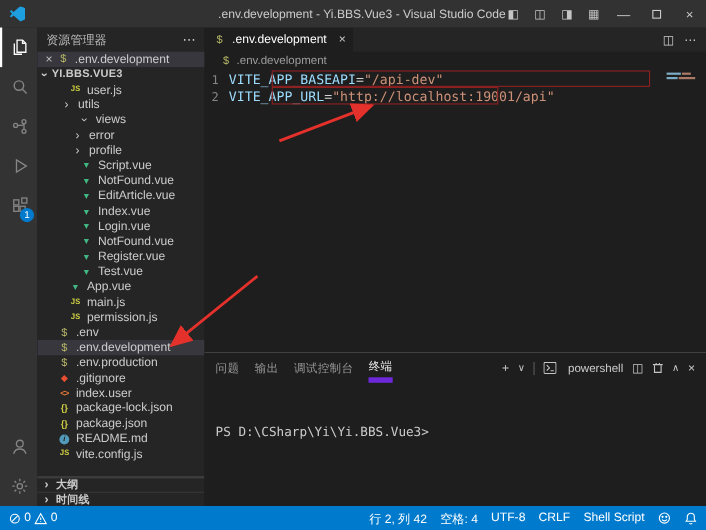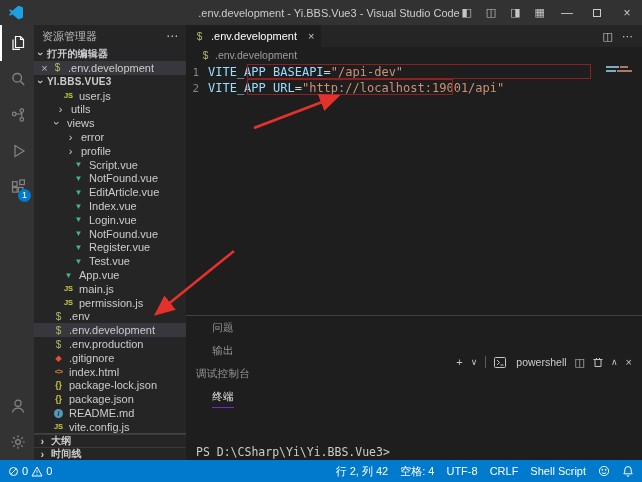--- a/index.html
+++ b/index.html
@@ -34,21 +34,21 @@
   .section-header { flex:0 0 14px; display:flex; align-items:center; font-size:10px; font-weight:bold; color:#cccccc; letter-spacing:.2px; }
   .row { height:13.8px; display:flex; align-items:center; white-space:nowrap; overflow:hidden; flex:0 0 auto; }
   .row.selected { background:#37373d; }
   .lbl { margin-left:4px; font-size:11px; color:#cccccc; }
   .chev { display:inline-flex; width:13px; flex:0 0 13px; justify-content:center; font-size:11px; color:#cccccc; transform-origin:center; }
   .chev.open { transform:rotate(90deg); }
   .oe-row { padding-left:4px; }
   .oe-close { width:13px; flex:0 0 13px; text-align:center; color:#bbbbbb; font-size:11px; }
   #project-tree { flex:1; overflow:hidden; }
   .fi { display:inline-flex; width:13px; flex:0 0 13px; justify-content:center; align-items:center; }
-  .fi-js   { color:#cbcb41; font-weight:bold; font-size:7.5px; }
+  .fi-js   { color:#cbcb41; font-weight:bold; font-size:7.5px;font-family:Liberation Mono, monospace; }
   .fi-vue  { color:#41b883; font-size:8px; }
   .fi-shell{ color:#b9b96a; font-size:10px; }
   .fi-git  { color:#e84e31; font-size:8.5px; }
   .fi-html { color:#e37933; font-weight:bold; font-size:8px; letter-spacing:-1px; }
   .fi-json { color:#cbcb41; font-weight:bold; font-size:8.5px; }
   .fi-md   { background:#519aba; color:#252526; border-radius:50%; width:9px; height:9px; flex:0 0 9px; margin:0 2px;
              font-size:7px; font-weight:bold; font-style:italic; justify-content:center; }
   #bottom-sections { border-top:1px solid rgba(204,204,204,.18); }
   .bottom-section { height:13px; border-top:1px solid rgba(204,204,204,.12); padding-left:2px; }
   .sec-lbl { margin-left:2px; }
@@ -70,21 +70,21 @@
   .tok-str { color:#ce9178; }
   .minimap { position:absolute; top:3px; right:10px; display:flex; flex-direction:column; gap:2px; }
   .mm-line { display:flex; gap:1px; height:2px; }
   .mm-b { background:rgba(156,220,254,.75); height:2px; }
   .mm-o { background:rgba(206,145,120,.8); height:2px; }
 
   
   .panel { flex:0 0 140px; display:flex; flex-direction:column; border-top:1px solid rgba(128,128,128,.35); background:#1e1e1e; }
   .panel-header { flex:0 0 26px; display:flex; align-items:center; padding:0 10px; }
   .ptab { margin-right:14px; font-size:10.5px; letter-spacing:.3px; color:#969696; padding:5px 0 3px 0; border-bottom:1px solid transparent; }
-  .ptab.active { color:#e7e7e7; border-bottom:1px solid #6d28d9;text-align:center; }
+  .ptab.active { color:#e7e7e7; border-bottom:5px solid #6d28d9;text-align:center; }
   .panel-actions { margin-left:auto; display:flex; align-items:center; gap:8px; color:#c5c5c5; font-size:11px; }
   .pa-sep { width:1px; height:12px; background:#5a5a5a; }
   .ps-label { font-size:10.5px; color:#cccccc; margin-left:2px; }
   .terminal { flex:1; padding:6px 0 0 10px; font-family:"DejaVu Sans Mono","Liberation Mono",monospace; font-size:11.5px; color:#cccccc; }
   .term-line { line-height:15px;margin-top:31px; }
 
   
   .statusbar { flex:0 0 22px; background:#007acc; color:#ffffff; display:flex; align-items:center; font-size:11px; padding:0 8px; }
   .sb-left { display:flex; align-items:center; gap:5px; }
   .sb-right { margin-left:auto; display:flex; align-items:center; gap:12px; }
@@ -168,45 +168,41 @@
           <path d="M9 2.2 v2.2 M9 13.6 v2.2 M2.2 9 h2.2 M13.6 9 h2.2 M4.2 4.2 l1.6 1.6 M12.2 12.2 l1.6 1.6 M13.8 4.2 l-1.6 1.6 M5.8 12.2 l-1.6 1.6"></path>
         </svg>
       </div>
     </div>
 
     <div class="sidebar">
       <div class="sidebar-title">
         <span>资源管理器</span>
         <span class="more-dots">⋯</span>
       </div>
-      <div class="section-header">
-        <span class="chev open">›</span>
-        <span>打开的编辑器</span>
-      </div>
       <div id="oe-list">
           <div class="row oe-row selected">
             <span class="oe-close">×</span>
             <span class="fi fi-shell">$</span>
             <span class="lbl">.env.development</span>
           </div>
         </div>
       <div class="section-header">
         <span class="chev open">›</span>
         <span>YI.BBS.VUE3</span>
       </div>
       <div id="project-tree">
           <div class="row tree-row" style="padding-left: 28px;">
             <span class="fi fi-js">JS</span>
             <span class="lbl">user.js</span>
           </div>
           <div class="row tree-row" style="padding-left: 20px;">
             <span class="chev">›</span>
             <span class="lbl">utils</span>
           </div>
-          <div class="row tree-row" style="padding-left: 16px;">
+          <div class="row tree-row" style="padding-left: 36px;">
             <span class="chev open">›</span>
             <span class="lbl">views</span>
           </div>
           <div class="row tree-row" style="padding-left: 30px;">
             <span class="chev">›</span>
             <span class="lbl">error</span>
           </div>
           <div class="row tree-row" style="padding-left: 30px;">
             <span class="chev">›</span>
             <span class="lbl">profile</span>
@@ -266,21 +262,21 @@
           <div class="row tree-row" style="padding-left: 18px;">
             <span class="fi fi-shell">$</span>
             <span class="lbl">.env.production</span>
           </div>
           <div class="row tree-row" style="padding-left: 18px;">
             <span class="fi fi-git">◆</span>
             <span class="lbl">.gitignore</span>
           </div>
           <div class="row tree-row" style="padding-left: 18px;">
             <span class="fi fi-html">&lt;&gt;</span>
-            <span class="lbl">index.html</span>
+            <span class="lbl">index.user</span>
           </div>
           <div class="row tree-row" style="padding-left: 18px;">
             <span class="fi fi-json">{}</span>
             <span class="lbl">package-lock.json</span>
           </div>
           <div class="row tree-row" style="padding-left: 18px;">
             <span class="fi fi-json">{}</span>
             <span class="lbl">package.json</span>
           </div>
           <div class="row tree-row" style="padding-left: 18px;">
@@ -340,21 +336,21 @@
             </div>
           <div class="mm-line">
               <span class="mm-b" style="width:10px"></span>
               <span class="mm-o" style="width:15px"></span>
             </div>
         </div>
       </div>
 
       <div class="panel">
         <div class="panel-header">
-          <div id="panel-tabs" style="display:flex;align-items:center;flex-direction:column;">
+          <div id="panel-tabs" style="display:flex;align-items:center;">
               <span class="ptab">问题</span>
               <span class="ptab">输出</span>
               <span class="ptab">调试控制台</span>
               <span class="ptab active">终端</span>
             </div>
           <div class="panel-actions">
             <span>+</span>
             <span style="font-size:9px;">∨</span>
             <span class="pa-sep"></span>
             <svg class="icon" width="12" height="11" viewBox="0 0 12 11" fill="none" stroke="#c5c5c5" stroke-width="1">

